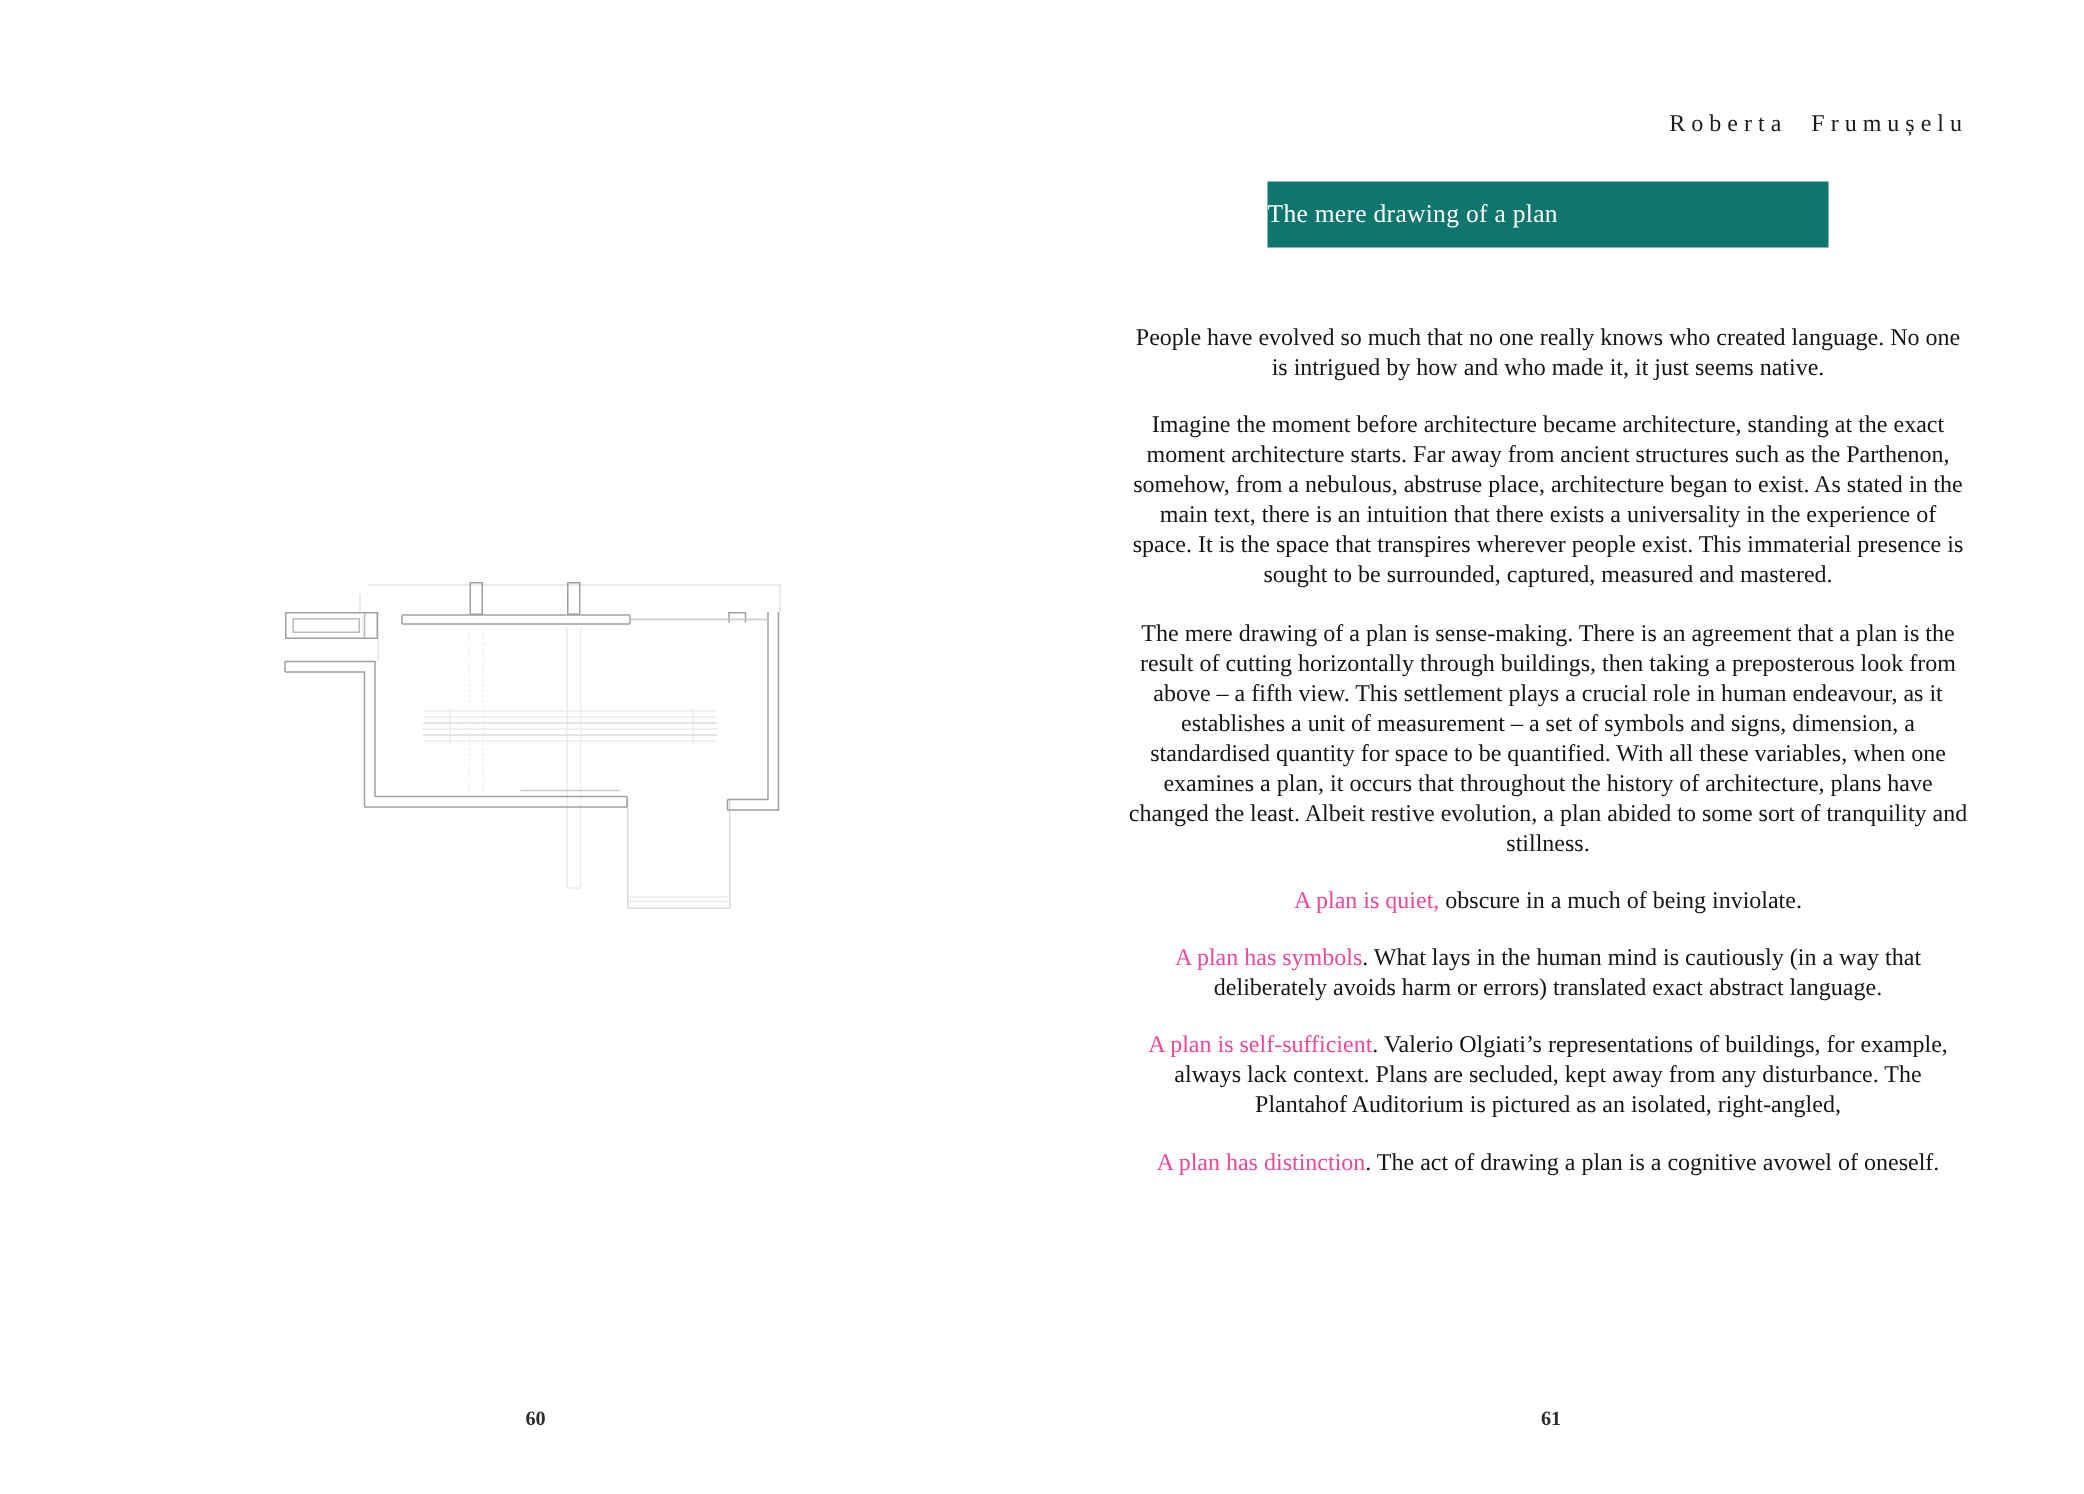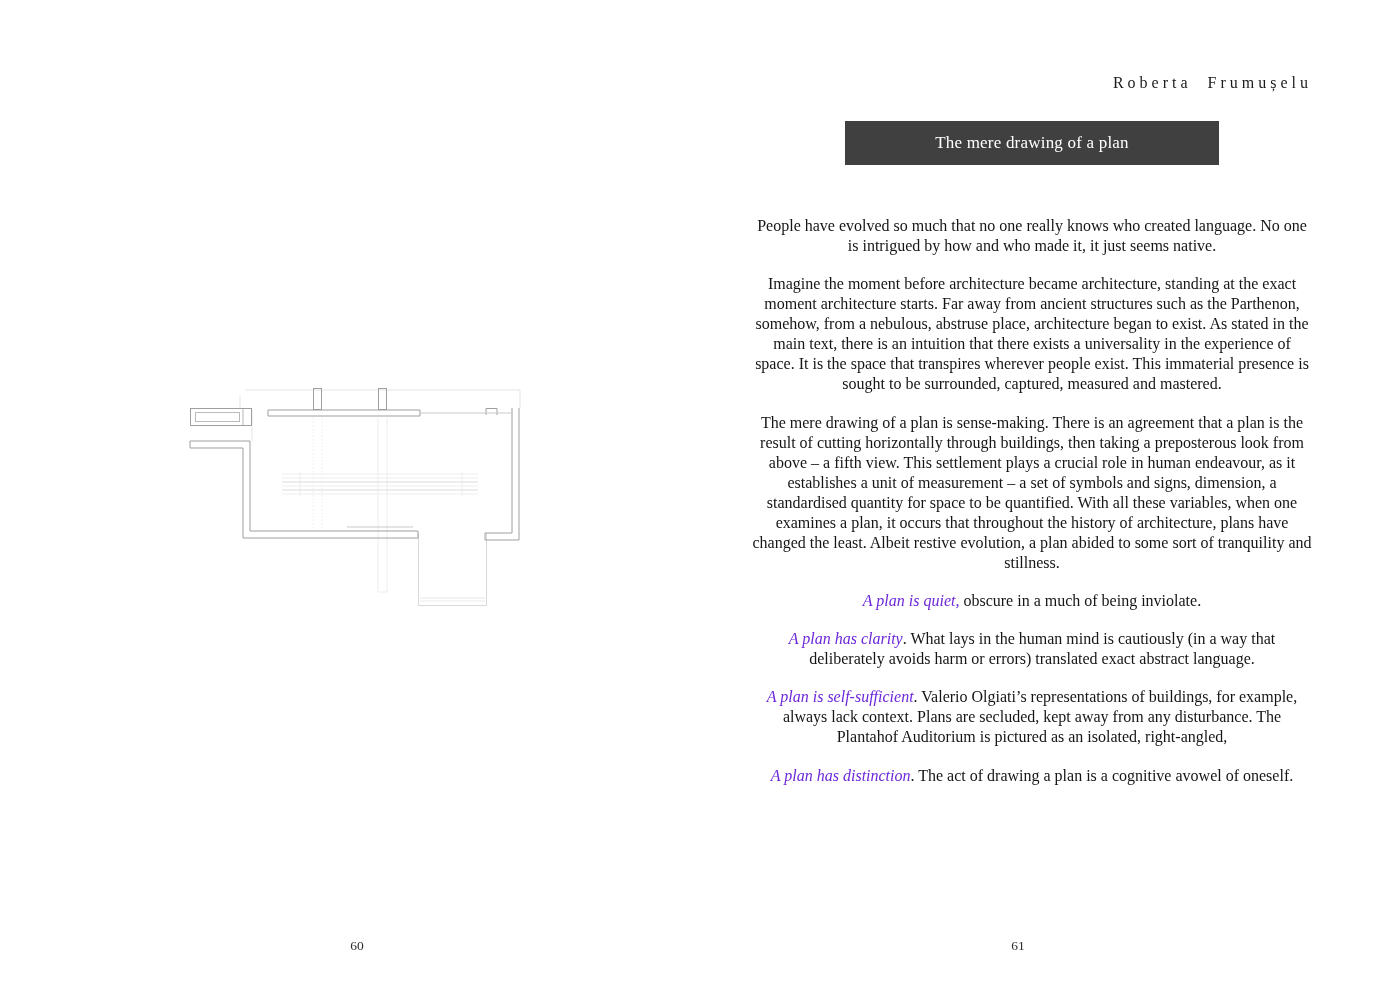--- a/index.html
+++ b/index.html
@@ -25,65 +25,64 @@
     width: 345px; height: 237px;
   }
 
   .page-number {
     position: absolute;
     bottom: 42px;
     width: 120px;
     text-align: center;
     font-size: 13.5px;
     color: #2b2b2b;
+    font-weight: bold;
   }
   .page-number.left  { left: 297px; }
-  .page-number.right { left: 264px; }
+  .page-number.right { left: 280px; }
 
   .author-name {
     position: absolute;
     left: 58px; top: 74px;
     width: 560px;
     text-align: right;
     font-size: 16px;
     letter-spacing: 4px;
     word-spacing: 8px;
     color: #1b1b1b;
   }
 
   .title-banner {
     position: absolute;
     left: 151px; top: 121px;
     width: 374px; height: 44px;
-    background: #404040;
+    background: #0f766e;
     display: flex;
     align-items: center;
-    justify-content: center;
   }
   .title-banner .title-text {
     color: #ffffff;
     font-size: 17px;
     letter-spacing: 0.2px;
   }
 
   .body-text {
     position: absolute;
     left: 58px; top: 216px;
     width: 560px;
     font-size: 16px;
     line-height: 20px;
     color: #151515;
     text-align: center;
   }
   .body-text p {
     margin: 0 0 18.3px 0;
   }
   .lead-italic {
-    font-style: italic;
-    color: #6d28d9;
+    color: #ec4899;
   }
 </style>
 </head>
 <body>
 
 <div class="spread">
 
   <div class="page page-left">
 
     <svg class="plan-svg" viewBox="185 378 345 237" fill="none" xmlns="http://www.w3.org/2000/svg">
@@ -164,21 +163,21 @@
 
     <div class="title-banner">
       <span class="title-text">The mere drawing of a plan</span>
     </div>
 
     <div class="body-text">
         <p><span>People have evolved so much that no one really knows who created language. No one is intrigued by how and who made it, it just seems native.</span></p>
         <p><span>Imagine the moment before architecture became architecture, standing at the exact moment architecture starts. Far away from ancient structures such as the Parthenon, somehow, from a nebulous, abstruse place, architecture began to exist. As stated in the main text, there is an intuition that there exists a universality in the experience of space. It is the space that transpires wherever people exist. This immaterial presence is sought to be surrounded, captured, measured and mastered.</span></p>
         <p><span>The mere drawing of a plan is sense-making. There is an agreement that a plan is the result of cutting horizontally through buildings, then taking a preposterous look from above – a fifth view. This settlement plays a crucial role in human endeavour, as it establishes a unit of measurement – a set of symbols and signs, dimension, a standardised quantity for space to be quantified. With all these variables, when one examines a plan, it occurs that throughout the history of architecture, plans have changed the least. Albeit restive evolution, a plan abided to some sort of tranquility and stillness.</span></p>
         <p><span class="lead-italic">A plan is quiet,</span><span> obscure in a much of being inviolate.</span></p>
-        <p><span class="lead-italic">A plan has clarity</span><span>. What lays in the human mind is cautiously (in a way that deliberately avoids harm or errors) translated exact abstract language.</span></p>
+        <p><span class="lead-italic">A plan has symbols</span><span>. What lays in the human mind is cautiously (in a way that deliberately avoids harm or errors) translated exact abstract language.</span></p>
         <p><span class="lead-italic">A plan is self-sufficient</span><span>. Valerio Olgiati’s representations of buildings, for example, always lack context. Plans are secluded, kept away from any disturbance. The Plantahof Auditorium is pictured as an isolated, right-angled,</span></p>
         <p><span class="lead-italic">A plan has distinction</span><span>. The act of drawing a plan is a cognitive avowel of oneself.</span></p>
       </div>
 
     <div class="page-number right">61</div>
   </div>
 
 </div>
 
 </body></html>

